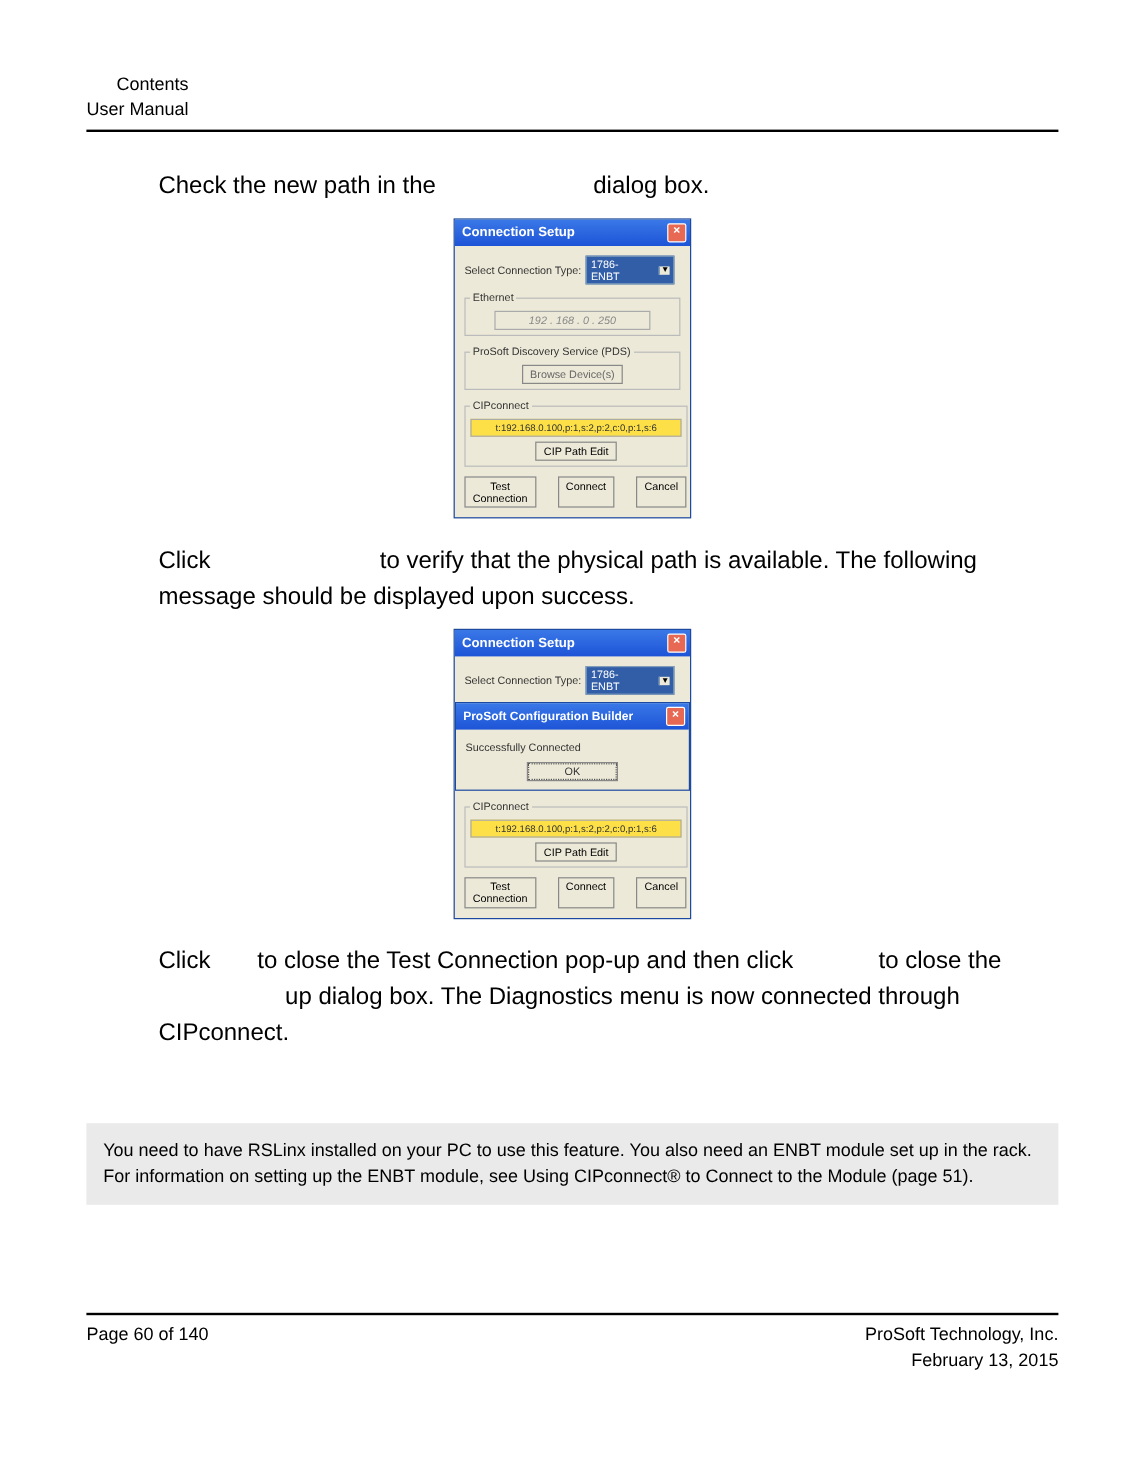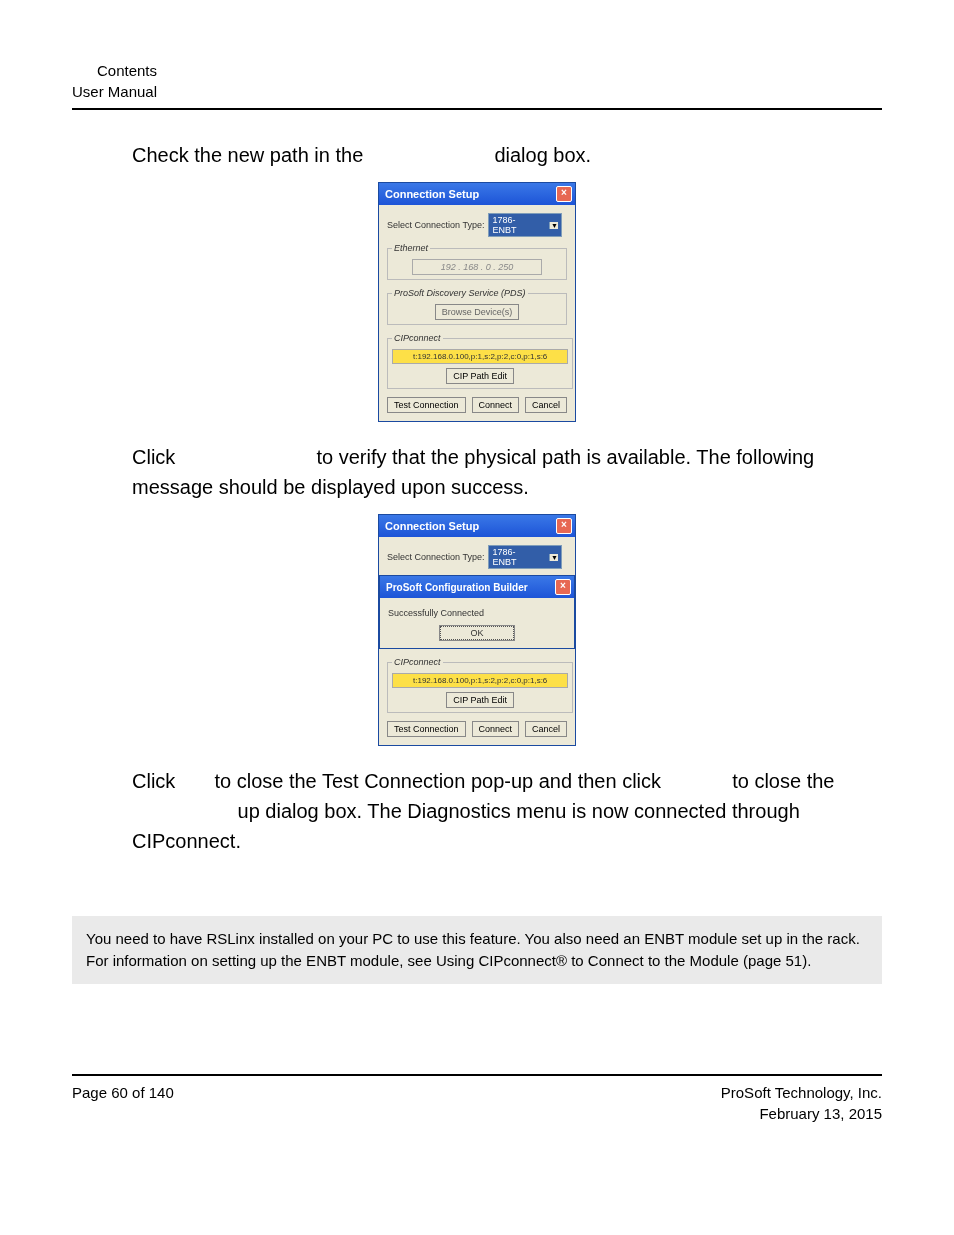--- a/index.html
+++ b/index.html
@@ -88,42 +88,42 @@
     text-align: center;
     font-size: 7px;
     border-left: 1px solid #7f9db9;
     margin-left: 3px;
   }
   fieldset {
     border: 1px solid #bbb;
     margin: 0 0 8px 0;
     padding: 6px 4px 4px 4px;
   }
-  legend { font-size: 9px; padding: 0 2px; color: #333; font-style: italic; }
+  legend { font-size: 9px; padding: 0 2px; color: #333; }
   .ip-box {
     border: 1px solid #aaa;
     background: #ece9d8;
     color: #888;
     font-size: 9px;
     padding: 2px 4px;
     text-align: center;
     width: 120px;
     margin: 0 auto;
     font-style: italic;
   }
   .btn {
     border: 1px solid #888;
     background: #ece9d8;
     font-size: 9px;
     padding: 2px 6px;
     text-align: center;
     color: #666;
   }
   .btn.enabled { color: #000; }
-  .btn-row { display: flex; justify-content: space-between; gap: 4px; }
+  .btn-row { display: flex; justify-content: space-between; gap: 18px; }
   .cip-path {
     border: 1px solid #aaa;
     background: #fde047;
     font-size: 8px;
     padding: 2px 20px;
     margin-bottom: 4px;
     color: #333;
     white-space: nowrap;
     overflow: hidden;
   }

